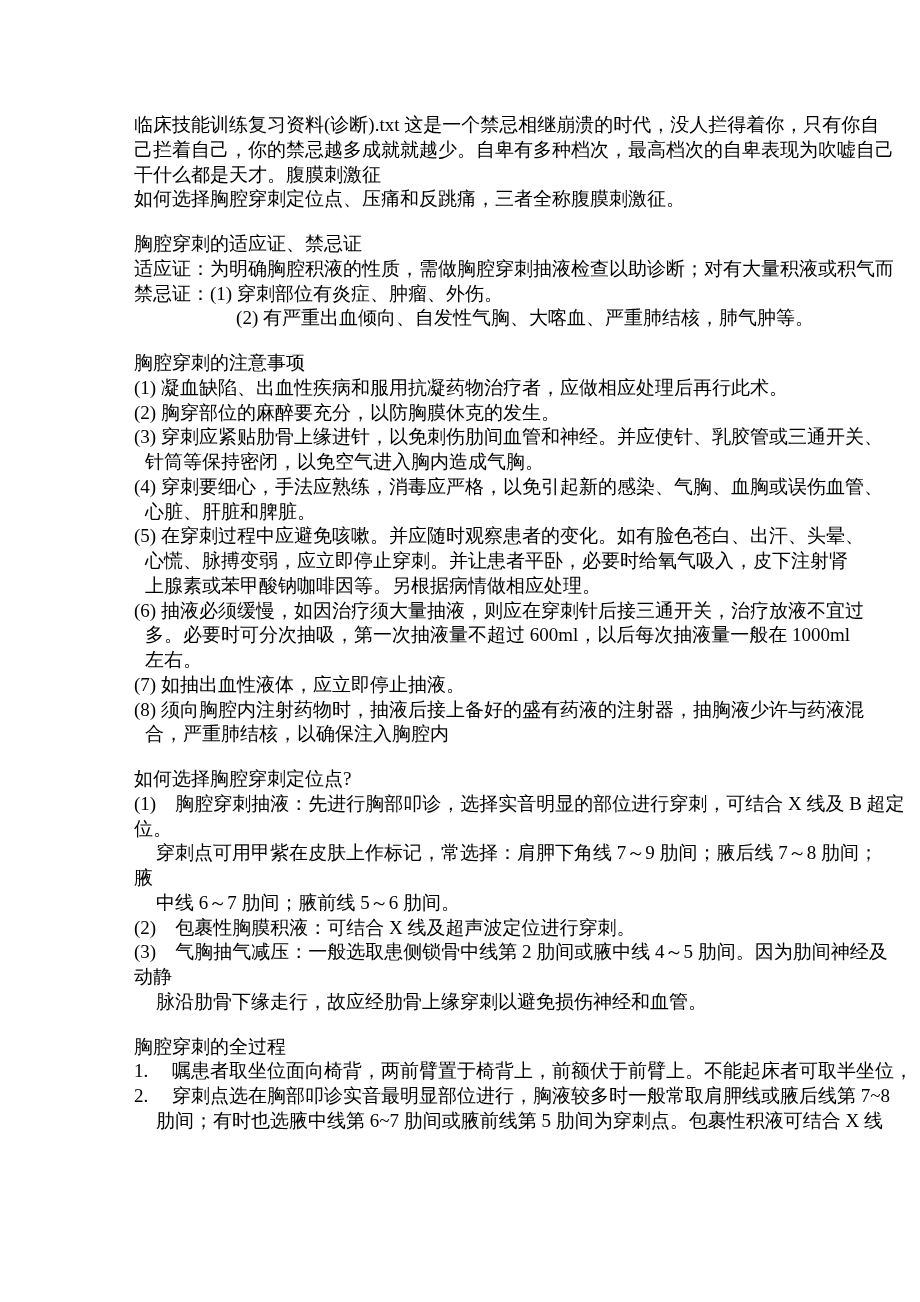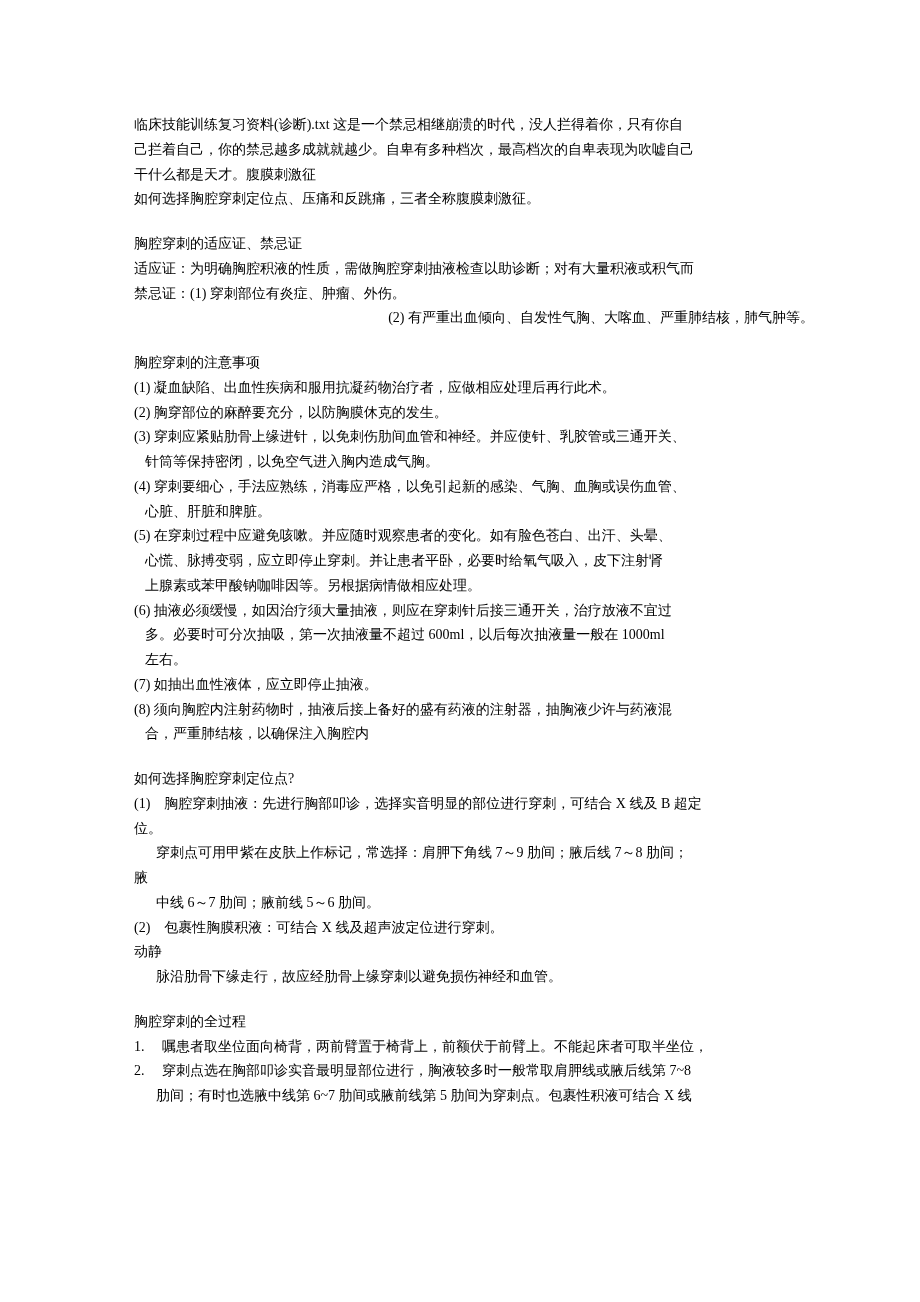--- a/index.html
+++ b/index.html
@@ -7,21 +7,21 @@
     padding: 0;
     background: #ffffff;
   }
   .page {
     position: relative;
     width: 920px;
     height: 1302px;
     background: #ffffff;
     color: #000000;
     font-family: "Liberation Serif", "DejaVu Serif", serif;
-    font-size: 14px;
+    font-size: 19px;
     overflow: hidden;
     border-radius: 11px;
   }
   .doc {
     position: absolute;
     left: 134px;
     top: 113px;
     width: 680px;
   }
   .ln {
@@ -76,20 +76,21 @@
 
     <div class="gap"></div>
 
     <div class="ln">如何选择胸腔穿刺定位点?</div>
     <div class="ln">(1)　胸腔穿刺抽液：先进行胸部叩诊，选择实音明显的部位进行穿刺，可结合 X 线及 B 超定</div>
     <div class="ln">位。</div>
     <div class="ln i22">穿刺点可用甲紫在皮肤上作标记，常选择：肩胛下角线 7～9 肋间；腋后线 7～8 肋间；</div>
     <div class="ln">腋</div>
     <div class="ln i22">中线 6～7 肋间；腋前线 5～6 肋间。</div>
     <div class="ln">(2)　包裹性胸膜积液：可结合 X 线及超声波定位进行穿刺。</div>
+    <div class="ln">(3)　气胸抽气减压：一般选取患侧锁骨中线第 2 肋间或腋中线 4～5 肋间。因为肋间神经及</div>
     <div class="ln">动静</div>
     <div class="ln i22">脉沿肋骨下缘走行，故应经肋骨上缘穿刺以避免损伤神经和血管。</div>
 
     <div class="gap"></div>
 
     <div class="ln">胸腔穿刺的全过程</div>
     <div class="ln">1.　 嘱患者取坐位面向椅背，两前臂置于椅背上，前额伏于前臂上。不能起床者可取半坐位，</div>
     <div class="ln">2.　 穿刺点选在胸部叩诊实音最明显部位进行，胸液较多时一般常取肩胛线或腋后线第 7~8</div>
     <div class="ln i22">肋间；有时也选腋中线第 6~7 肋间或腋前线第 5 肋间为穿刺点。包裹性积液可结合 X 线</div>
 

